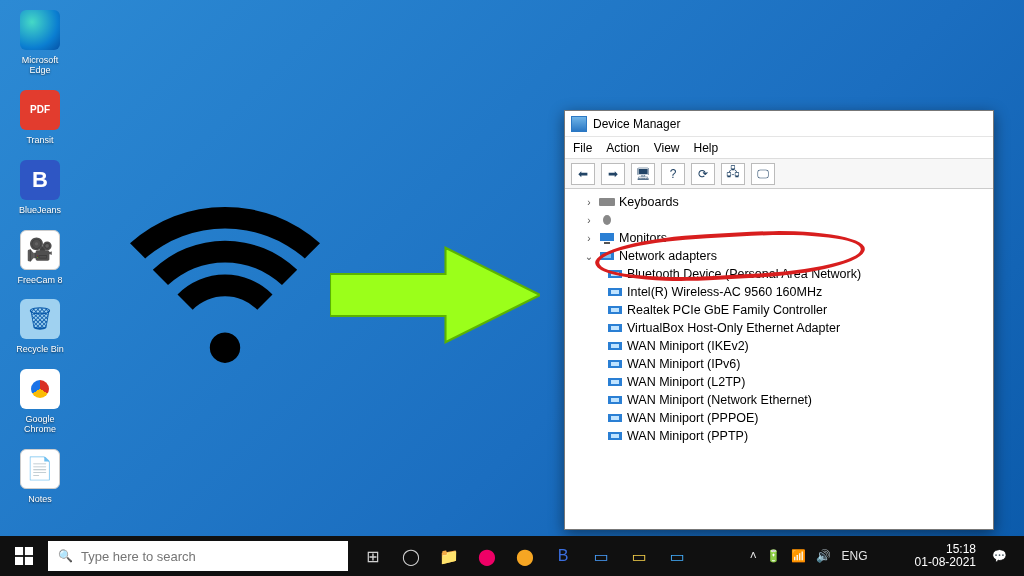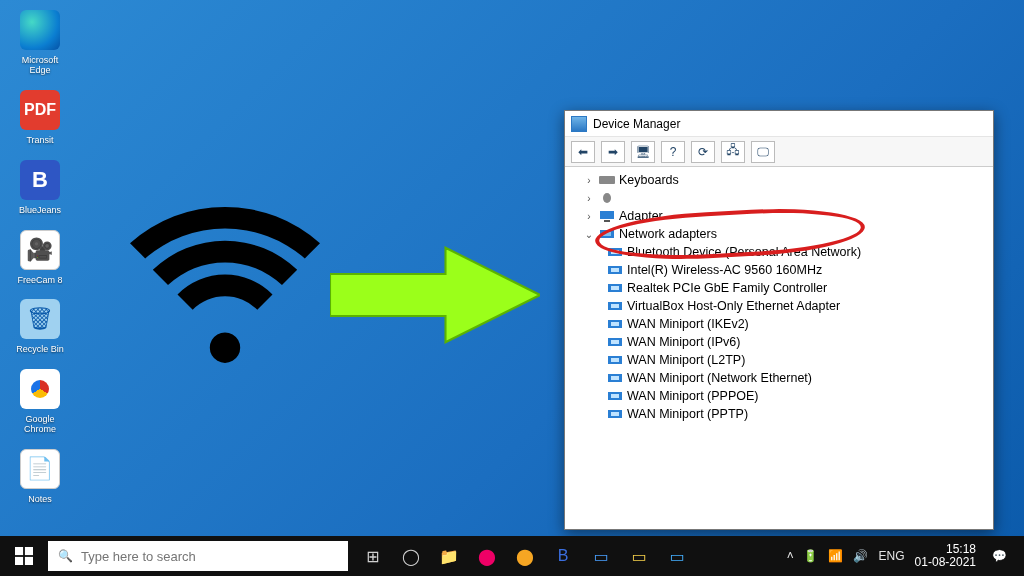--- a/index.html
+++ b/index.html
@@ -5,21 +5,21 @@
 * { margin: 0; padding: 0; box-sizing: border-box; font-family: "Segoe UI", Tahoma, sans-serif; }
 html, body { width: 1024px; height: 576px; overflow: hidden; }
 .desktop { position: relative; width: 1024px; height: 576px; background: linear-gradient(135deg, #2c8ad4 0%, #1b6ec0 60%, #0b5aaa 100%); }
 
 
 .desk-icons { position: absolute; left: 12px; top: 10px; display: flex; flex-direction: column; gap: 14px; }
 .desk-icon { width: 56px; display: flex; flex-direction: column; align-items: center; gap: 6px; cursor: pointer; }
 .desk-icon .glyph { width: 40px; height: 40px; border-radius: 6px; display: flex; align-items: center; justify-content: center; font-size: 22px; color: #fff; }
 .desk-icon .lbl { font-size: 9px; color: #fff; text-align: center; text-shadow: 0 1px 2px rgba(0,0,0,.6); line-height: 1.1; max-width: 56px; overflow: hidden; }
 .glyph.edge { background: radial-gradient(circle at 30% 30%, #45d9c6, #0b7ed1 65%, #0552a6); }
-.glyph.pdf { background: #e23c2e; font-weight: bold; font-size: 16px; }
+.glyph.pdf { background: #e23c2e; font-weight: bold; font-size: 10px; }
 .glyph.bj  { background: #2e56c4; font-weight: bold; }
 .glyph.cam { background: #fff; color: #c23; border: 1px solid #ccc; }
 .glyph.bin { background: #9fd1f0; color: #0b5aaa; }
 .glyph.chr { background: #fff; color: #333; position: relative; }
 .glyph.chr::after { content:""; position:absolute; width:18px; height:18px; border-radius:50%; background: conic-gradient(#d93025 0 120deg,#fbbc05 120deg 240deg,#1a73e8 240deg 360deg); }
 .glyph.notes { background: #fff; color: #555; border: 1px solid #ccc; }
 
 
 .title { position: absolute; left: 58px; top: 12px; right: 12px; font-size: 76px; font-weight: 900; color: #fff; letter-spacing: -1px; -webkit-text-stroke: 3px #052c52; text-shadow: 2px 3px 0 #052c52; font-family: Arial, sans-serif; white-space: nowrap; }
 
@@ -55,21 +55,21 @@
 
 .taskbar { position: absolute; left: 0; right: 0; bottom: 0; height: 40px; background: #101010; display: flex; align-items: center; color: #fff; font-size: 12px; }
 .start { width: 48px; height: 40px; display: flex; align-items: center; justify-content: center; }
 .start svg { width: 18px; height: 18px; }
 .search { width: 300px; height: 30px; background: #fff; color: #555; display: flex; align-items: center; padding: 0 10px; gap: 8px; }
 .search input { border: none; outline: none; font-size: 13px; flex: 1; background: transparent; }
 .task-icons { display: flex; align-items: center; gap: 4px; margin-left: 8px; }
 .tico { width: 34px; height: 40px; display: flex; align-items: center; justify-content: center; font-size: 16px; color: #d0d0d0; position: relative; }
 .tray { margin-left: auto; display: flex; align-items: center; gap: 10px; padding-right: 10px; }
 .tray .t { font-size: 12px; color: #e5e5e5; }
-.tray .clock { text-align: right; line-height: 1.1; }
+.tray .clock { text-align: right; line-height: 1.1; margin-left: 37px; }
 .tray .notif { width: 28px; height: 40px; display: flex; align-items: center; justify-content: center; }
 </style>
 </head>
 <body>
 
 <div class="desktop">
 
   <div class="desk-icons" id="desk-icons">
       <div class="desk-icon">
         <div class="glyph edge"></div>
@@ -117,20 +117,26 @@
     <svg viewBox="0 0 200 100">
       <polygon points="0,30 110,30 110,5 200,50 110,95 110,70 0,70" fill="#9bff1a" stroke="#5bb300" stroke-width="2"></polygon>
     </svg>
   </div>
 
   <div class="dm-window">
     <div class="dm-title">
       <span class="ic"></span>
       <span>Device Manager</span>
     </div>
+    <div class="dm-menu" id="dm-menu">
+        <span>File</span>
+        <span>Action</span>
+        <span>View</span>
+        <span>Help</span>
+      </div>
     <div class="dm-tool">
       <div class="tbtn">⬅</div>
       <div class="tbtn">➡</div>
       <div class="tbtn">🖥</div>
       <div class="tbtn">?</div>
       <div class="tbtn">⟳</div>
       <div class="tbtn">🖧</div>
       <div class="tbtn">🖵</div>
     </div>
     <div class="dm-tree" id="dm-tree">
@@ -147,21 +153,21 @@
           <span class="nic mouse"><svg viewBox="0 0 16 12">
               <ellipse cx="8" cy="6" rx="4" ry="5" fill="#888"></ellipse>
             </svg></span>
         </div>
         <div class="tree-row cat">
           <span class="tw">›</span>
           <span class="nic moni"><svg viewBox="0 0 16 12">
               <rect x="1" y="1" width="14" height="8" fill="#2a7fd4"></rect>
               <rect x="5" y="10" width="6" height="2" fill="#555"></rect>
             </svg></span>
-          <span>Adapter</span>
+          <span>Monitors</span>
         </div>
         <div class="tree-row cat">
           <span class="tw">⌄</span>
           <span class="nic net"><svg viewBox="0 0 16 12">
               <rect x="1" y="2" width="14" height="8" fill="#2a7fd4"></rect>
               <rect x="4" y="4" width="8" height="4" fill="#7fc0f0"></rect>
             </svg></span>
           <span>Network adapters</span>
         </div>
         <div class="tree-row child">

